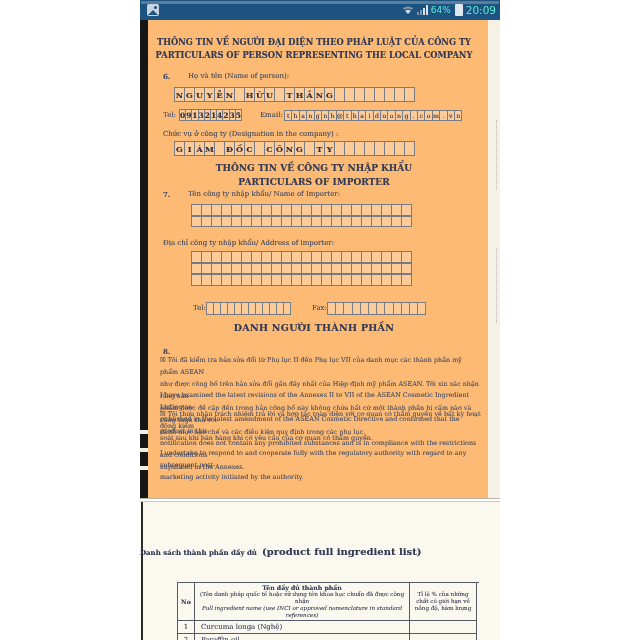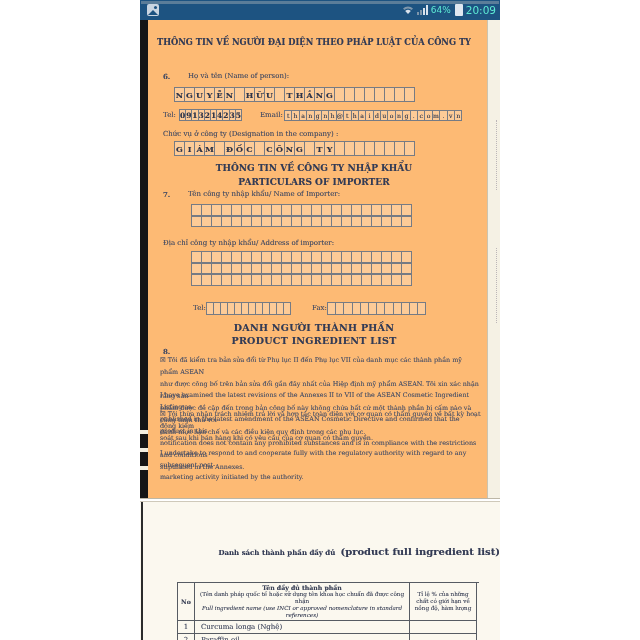--- a/index.html
+++ b/index.html
@@ -97,20 +97,21 @@
     <div class="strip"></div>
     <div class="notch" style="top:410px"></div>
     <div class="notch" style="top:428px"></div>
     <div class="notch" style="top:446px"></div>
     <div class="edgezone"></div>
     <div class="crease"></div>
     <div class="vmark" style="left:352px;top:100px;height:70px;"></div>
     <div class="vmark" style="left:352px;top:228px;height:75px;"></div>
 
     <div class="ttl t1" style="top:16px">THÔNG TIN VỀ NGƯỜI ĐẠI DIỆN THEO PHÁP LUẬT CỦA CÔNG TY</div>
+    <div class="ttl t1" style="top:29px">PARTICULARS OF PERSON REPRESENTING THE LOCAL COMPANY</div>
 
     <div class="num" style="left:23px;top:52px">6.</div>
     <div class="lbl" style="left:48px;top:52px">Họ và tên (Name of person):</div>
 
     <div class="rowabs" style="left:35px;top:67px">
         <span class="cell">N</span>
         <span class="cell">G</span>
         <span class="cell">U</span>
         <span class="cell">Y</span>
         <span class="cell">Ễ</span>
@@ -365,42 +366,41 @@
           <span class="cell-f"></span>
           <span class="cell-f"></span>
           <span class="cell-f"></span>
           <span class="cell-f"></span>
           <span class="cell-f"></span>
           <span class="cell-f"></span>
         </div>
       </div>
 
     <div class="ttl t3" style="top:301px">DANH NGƯỜI THÀNH PHẦN</div>
-    <div class="ttl t3" style="top:314px">PRODUCT INGREDIENT LIST</div>
 
     <div class="num" style="left:23px;top:327px">8.</div>
 
     <div class="para" style="top:334px">☒ Tôi đã kiểm tra bản sửa đổi từ Phụ lục II đến Phụ lục VII của danh mục các thành phần mỹ phẩm ASEAN
 như được công bố trên bản sửa đổi gần đây nhất của Hiệp định mỹ phẩm ASEAN. Tôi xin xác nhận rằng sản
 phẩm được đề cập đến trong bản công bố này không chứa bất cứ một thành phần bị cấm nào và cũng tuân thủ với
 danh mục hạn chế và các điều kiện quy định trong các phụ lục.</div>
     <div class="para" style="top:369px">I have examined the latest revisions of the Annexes II to VII of the ASEAN Cosmetic Ingredient Listing as
 published in the latest amendment of the ASEAN Cosmetic Directive and confirmed that the product in this
 notification does not contain any prohibited substances and is in compliance with the restrictions and conditions
 stipulated in the Annexes.</div>
     <div class="para" style="top:388px">☒ Tôi thừa nhận trách nhiệm trả lời và hợp tác toàn diện với cơ quan có thẩm quyền về bất kỳ hoạt động kiểm
 soát sau khi bán hàng khi có yêu cầu của cơ quan có thẩm quyền.</div>
     <div class="para" style="top:427px">I undertake to respond to and cooperate fully with the regulatory authority with regard to any subsequent post-
 marketing activity initiated by the authority.</div>
   </div>
 
   <div class="photo2">
     <div class="strip2"></div>
 
-    <div style="left:0;top:38px;width:360px;text-align:right;">
+    <div style="left:0;top:38px;width:360px;text-align:left;">
       <span class="hdr2-vn" style="position:static">Danh sách thành phần đầy đủ</span>
       <span class="hdr2-en" style="position:static">(product full ingredient list)</span>
     </div>
 
     <div class="tbl">
       <div class="th" style="height:38px">
         <span class="main">No</span>
       </div>
       <div class="th" style="height:38px">
         <span class="main">Tên đầy đủ thành phần</span>

